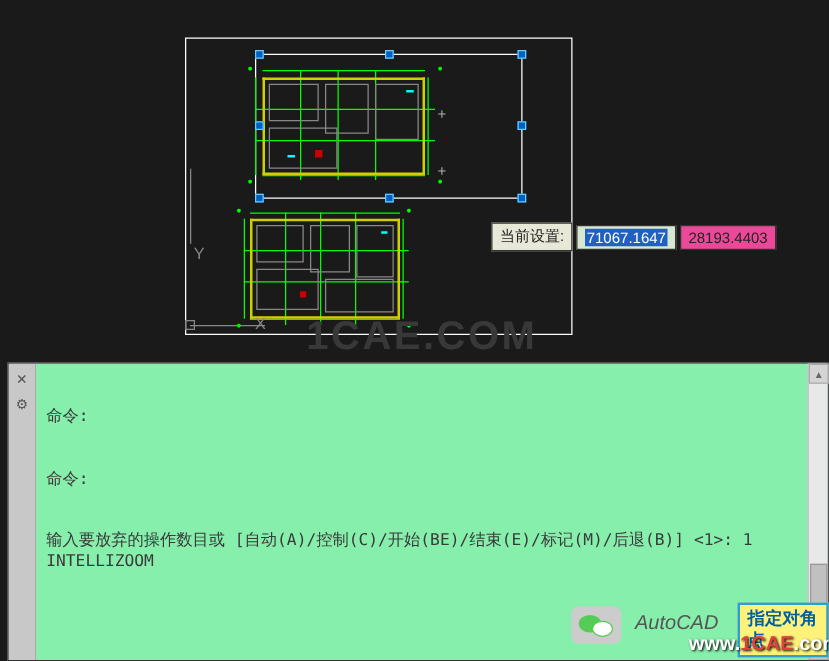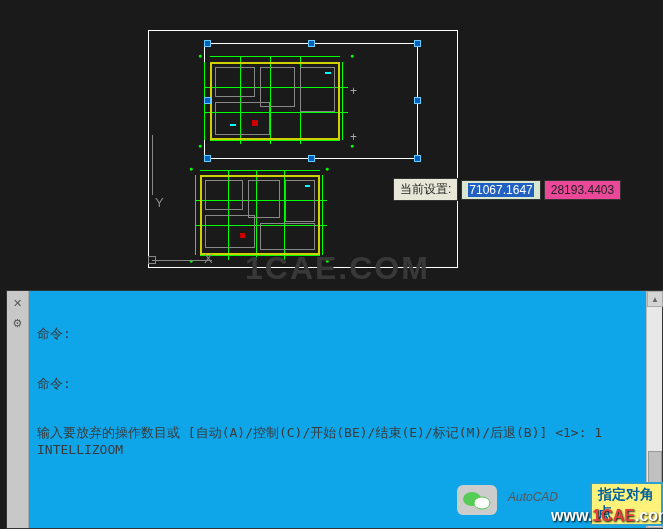--- a/index.html
+++ b/index.html
@@ -150,21 +150,21 @@
     width: 16px; height: 16px;
     display: flex;
     align-items: center;
     justify-content: center;
     cursor: pointer;
     color: #555;
     font-size: 11px;
   }
   .cmd-text-area {
     flex: 1;
-    background: #0ea5e9;
+    background: #86efac;
     padding: 2px 8px;
     overflow: hidden;
     color: #3a3a3a;
     font-size: 13px;
     line-height: 16.5px;
     font-family: "SimSun", monospace;
     white-space: pre-wrap;
   }
   .cmd-line { display: block; }
   
@@ -228,21 +228,21 @@
   .badge-url {
     color: #fff;
     font-size: 16px;
     text-shadow: 1px 1px 2px #000;
   }
   .badge-url .red { color: #e04040; }
   
   .autocad-text {
     position: absolute;
     color: #555;
-    font-size: 12px;
+    font-size: 16px;
     font-style: italic;
   }
 </style>
 </head>
 <body>
 
 <div class="drawing-area">
 
   <div class="sel-2 selection-frame-2"></div>
 

